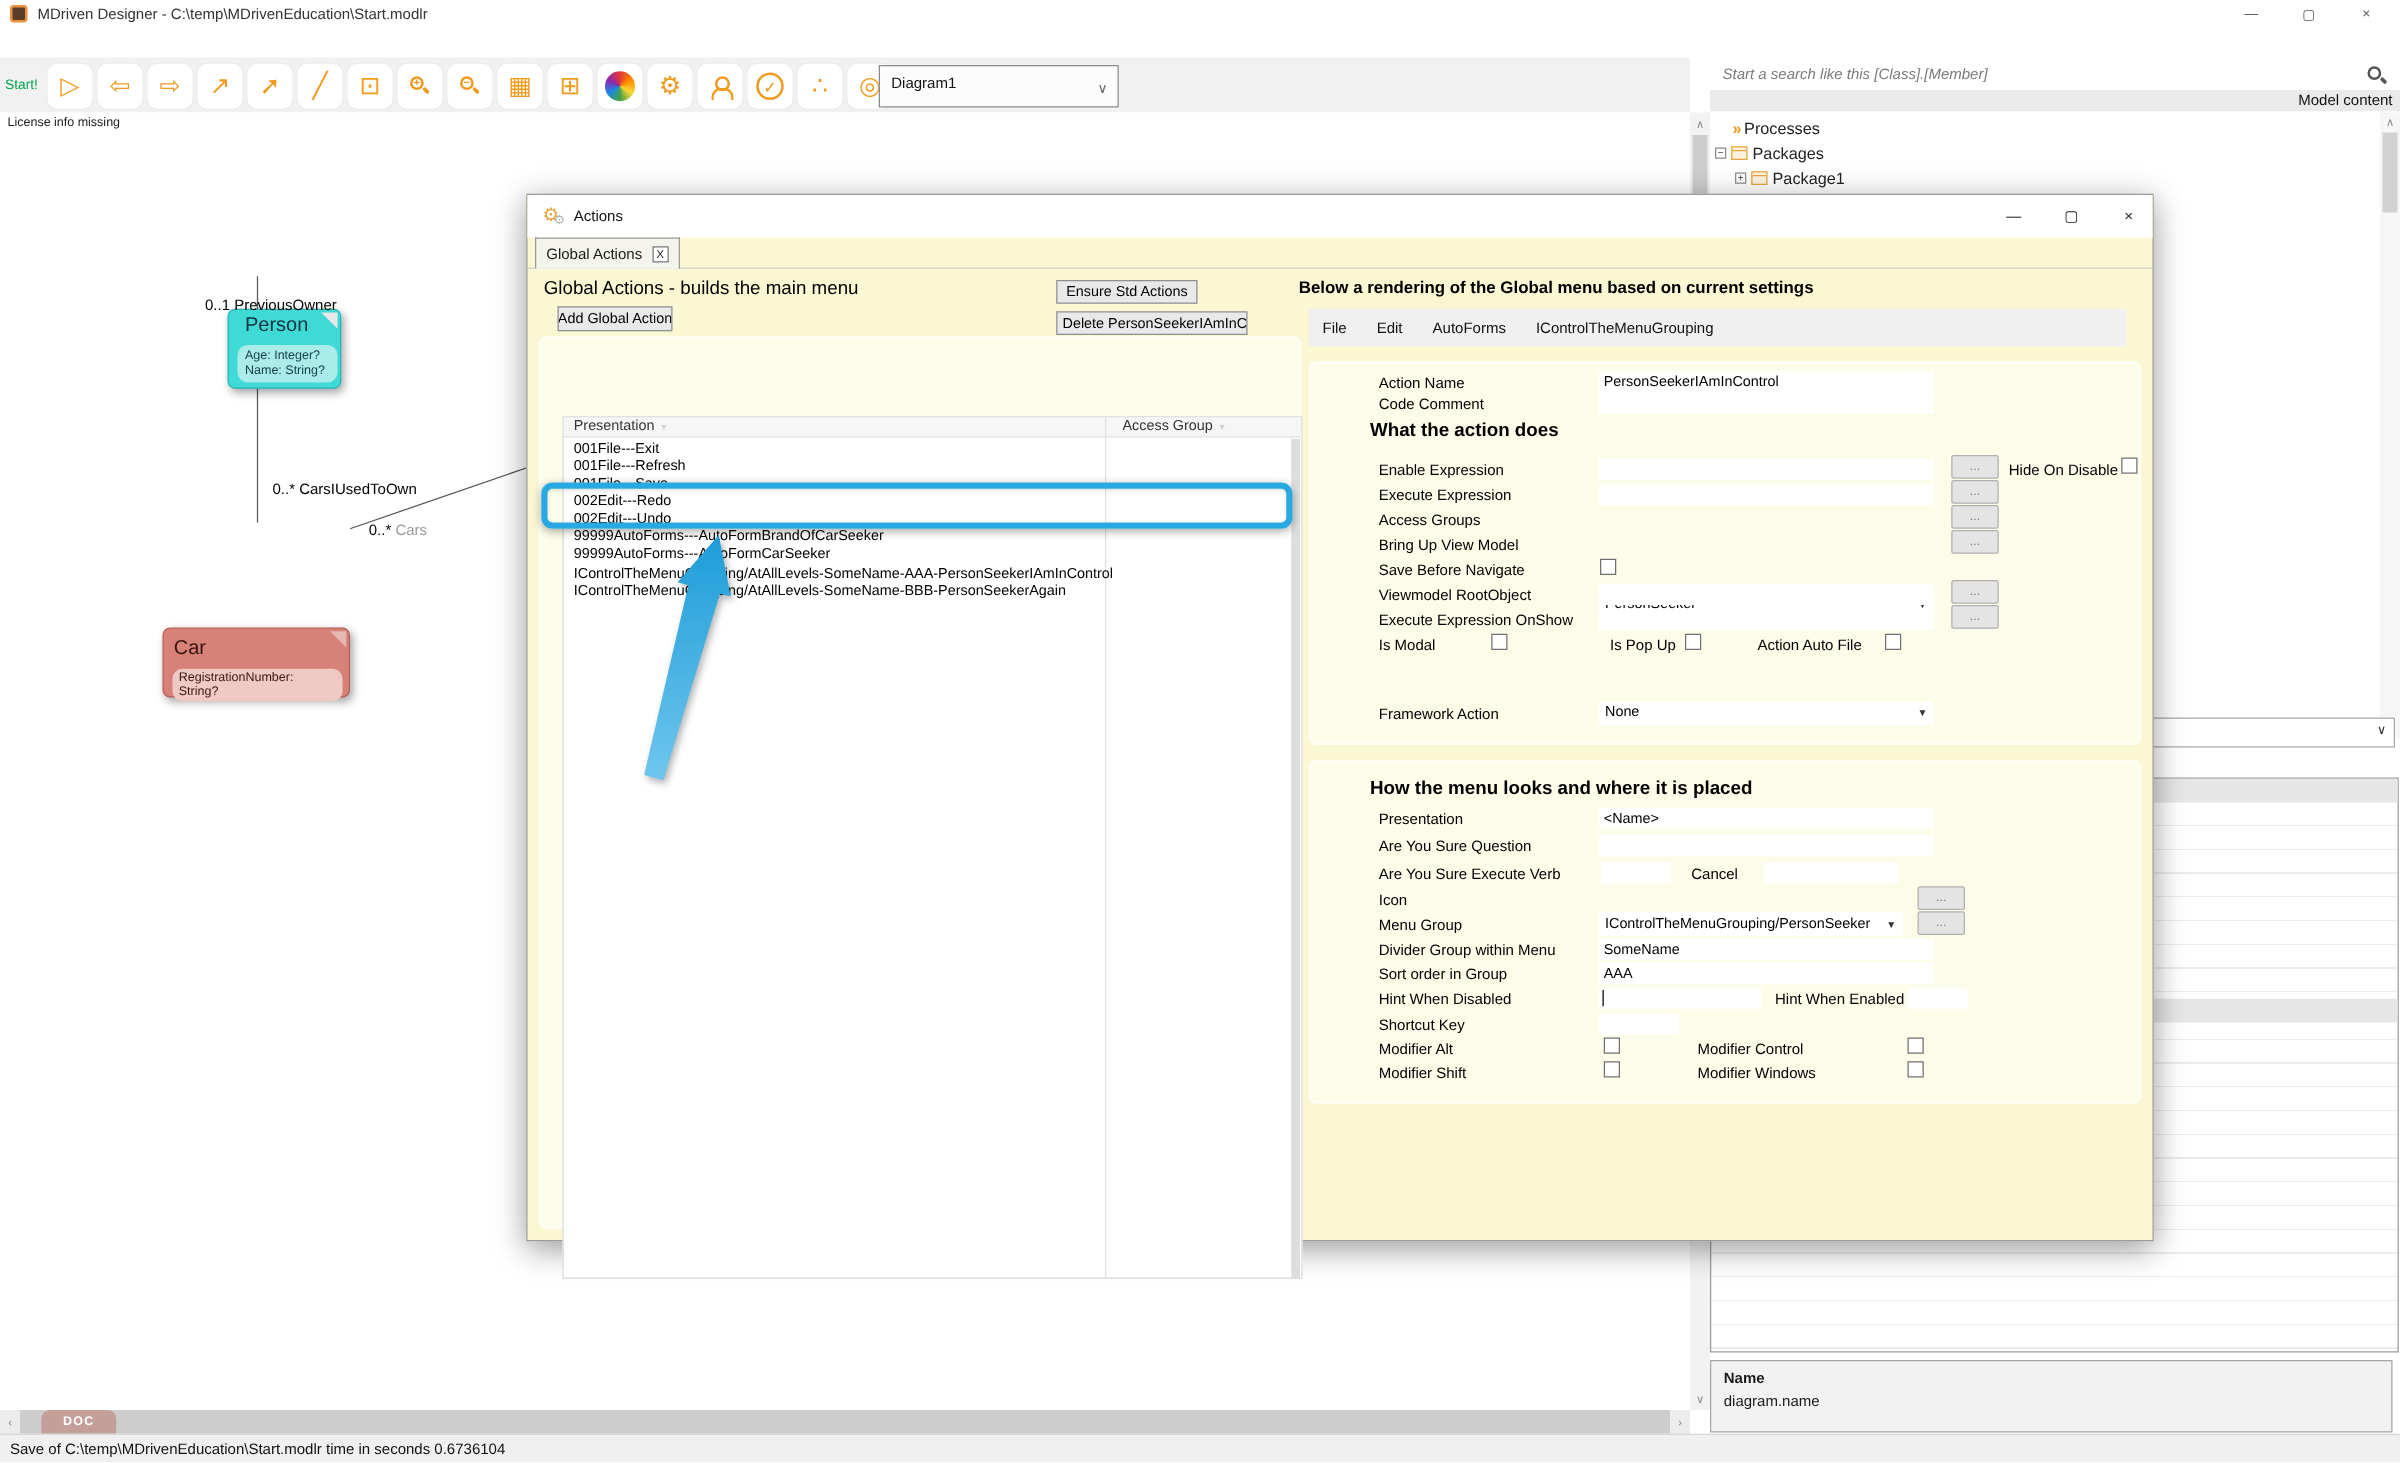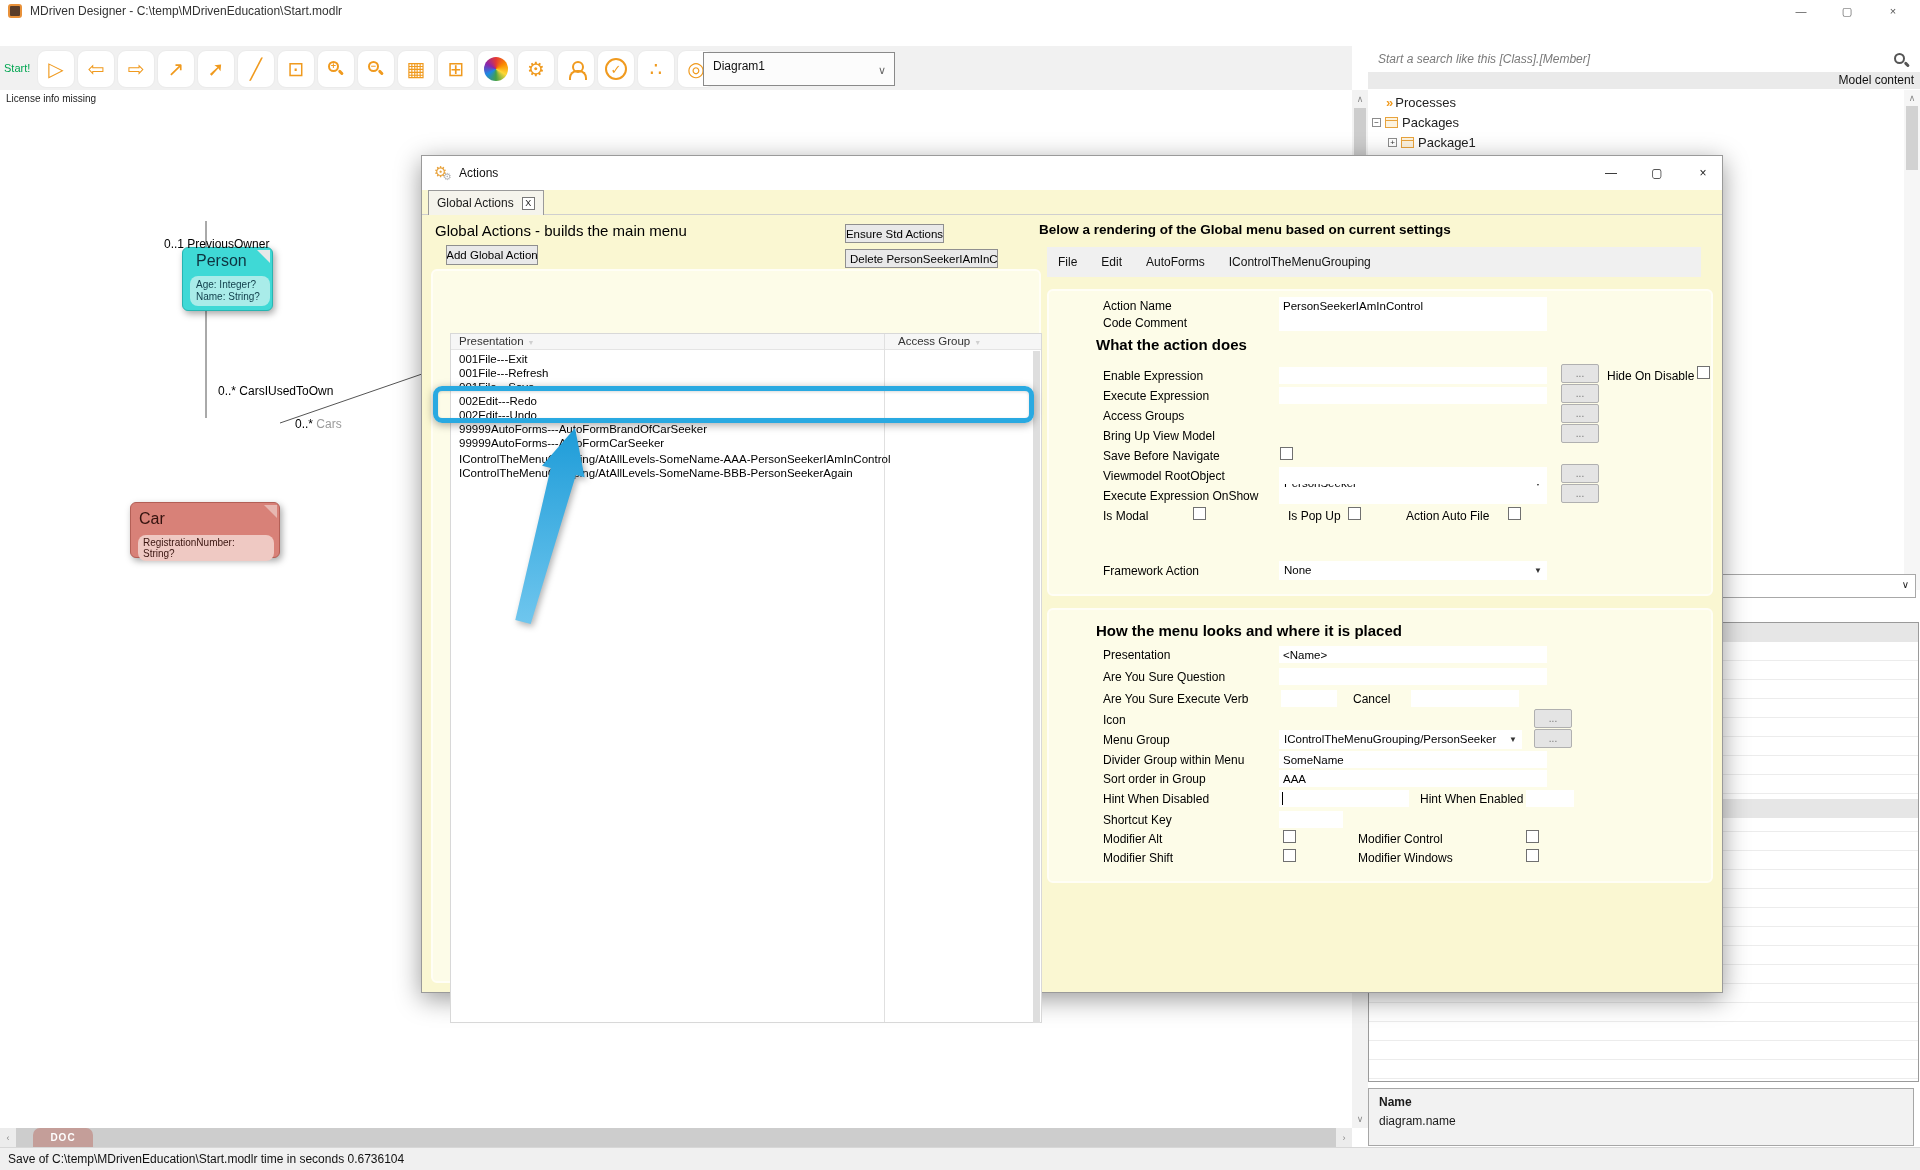--- a/index.html
+++ b/index.html
@@ -310,21 +310,21 @@
       <div class="lrow" style="top:75px;">002Edit---Undo</div>
       <div class="lrow" style="top:89px;">99999AutoForms---AutoFormBrandOfCarSeeker</div>
       <div class="lrow" style="top:103px;">99999AutoForms---AutoFormCarSeeker</div>
       <div class="lrow" style="top:119px;">IControlTheMenuGrouping/AtAllLevels-SomeName-AAA-PersonSeekerIAmInControl</div>
       <div class="lrow" style="top:133px;">IControlTheMenuGrouping/AtAllLevels-SomeName-BBB-PersonSeekerAgain</div>
       <div class="list-scroll"></div>
     </div>
   </div>
   <div class="heading-lg" style="left:13px;top:66px;">Global Actions - builds the main menu</div>
   <div class="win-btn" style="left:24px;top:89px;width:92px;height:20px;">Add Global Action</div>
-  <div class="win-btn" style="left:423px;top:68px;width:99px;height:19px;">Ensure Std Actions</div>
+  <div class="win-btn" style="left:423px;top:68px;width:113px;height:19px;">Ensure Std Actions</div>
   <div class="win-btn" style="left:423px;top:93px;width:153px;height:19px;justify-content:flex-start;padding-left:4px;">Delete PersonSeekerIAmInControl</div>
 
   <div class="heading-lg" style="left:617px;top:66px;font-weight:bold;font-size:13.5px;">Below a rendering of the Global menu based on current settings</div>
   <div class="menubar-preview">
     <span>File</span>
     <span>Edit</span>
     <span>AutoForms</span>
     <span>IControlTheMenuGrouping</span>
   </div>
 

